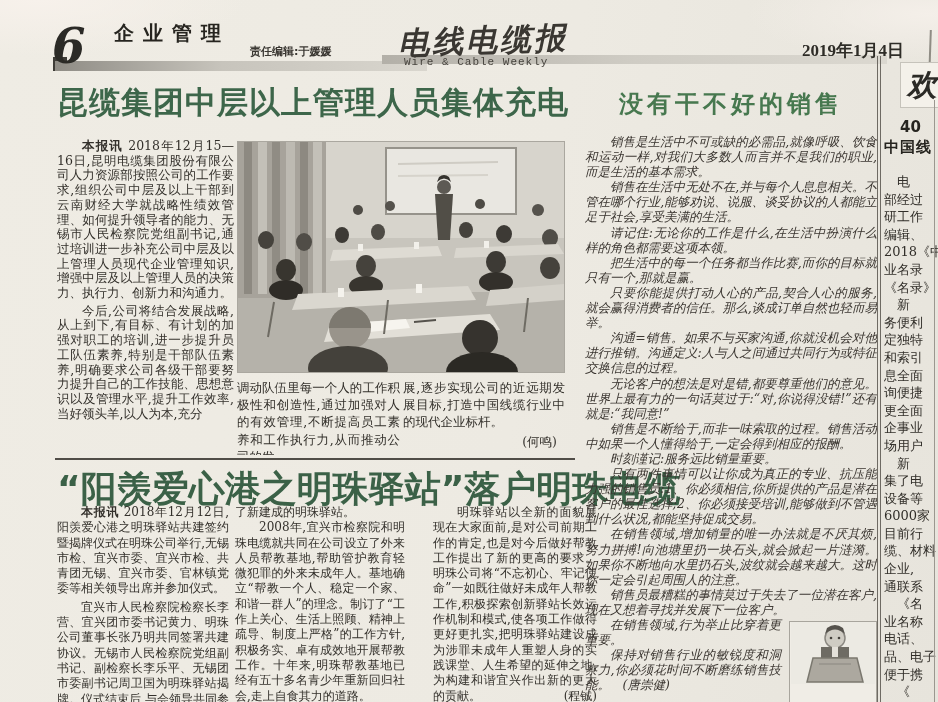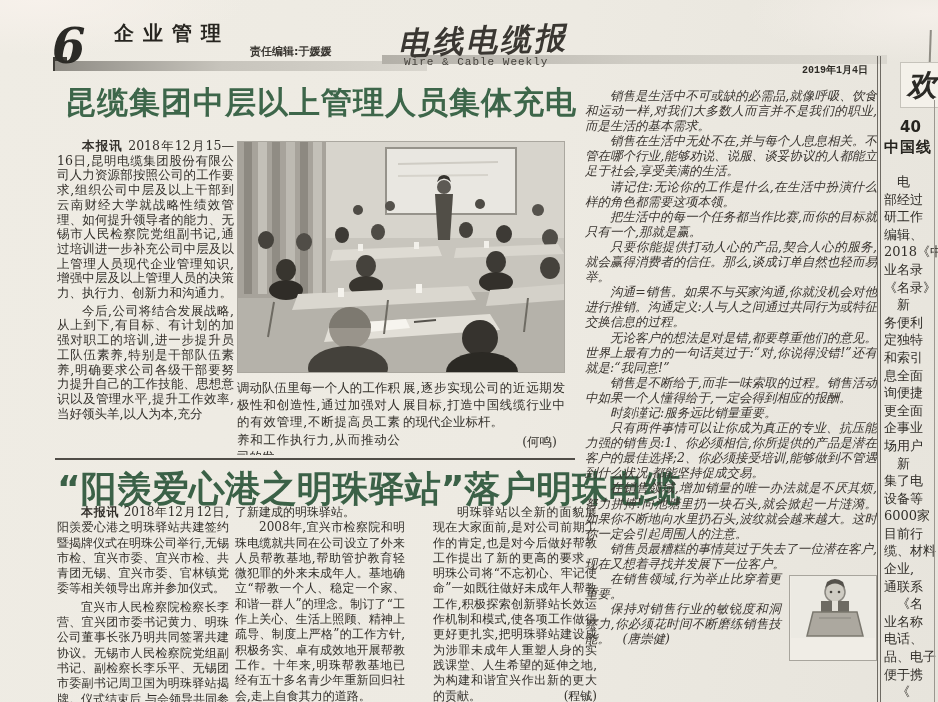--- a/index.html
+++ b/index.html
@@ -20,28 +20,28 @@
   .pagenum { position:absolute; left:52px; top:18px; font:italic 700 48px "DejaVu Serif",serif; color:#2b2a26; }
   .section { position:absolute; left:114px; top:20px; font-family:"DejaVu Sans","Liberation Sans",sans-serif;
     font-weight:700; font-size:20px; letter-spacing:9px; color:#26241f; }
   .editor { position:absolute; left:250px; top:44px; font-family:"DejaVu Sans",sans-serif;
     font-weight:700; font-size:11px; color:#3a3732; }
   .band-right { position:absolute; left:382px; top:55px; width:505px; height:9px;
     background:linear-gradient(90deg,#b3b0a8 0%, #cfccc4 50%, #dbd8d0 100%); }
   .masthead { position:absolute; left:398px; top:20px; font:italic 700 31px "DejaVu Serif",serif;
     letter-spacing:3px; color:#3a3732; transform:rotate(-2deg); }
   .masthead-en { position:absolute; left:404px; top:56px; font-size:11px; letter-spacing:1px; color:#45423c;font-family:Liberation Mono, monospace; }
-  .date { position:absolute; left:802px; top:39px; font-family:Liberation Mono, monospace;
-    font-weight:700; font-size:10px; color:#2e2c27;margin-top:24px; }
+  .date { position:absolute; left:802px; top:39px; font-family:Liberation Serif, serif;
+    font-weight:700; font-size:17px; color:#2e2c27; }
   .edge-top-line { position:absolute; left:929px; top:30px; width:2px; height:48px; background:#8f8c84; transform:rotate(2deg); }
 
   
   .a1-title { position:absolute; left:57px; top:82px; width:520px;
     font-family:"DejaVu Sans","Liberation Sans",sans-serif; font-weight:900;
-    font-size:31px; letter-spacing:1px; color:#3d664a; white-space:nowrap;text-align:right; }
+    font-size:31px; letter-spacing:1px; color:#3d664a; white-space:nowrap; }
   .a1-col1 { position:absolute; left:57px; top:139px; width:177px; height:318px;
     font-size:12.5px; line-height:14.7px; text-align:justify; overflow:hidden; }
   .photo-frame { position:absolute; left:237px; top:141px; width:328px; height:232px;
     border:1px solid #aaa79f; background:#cbc8c0; }
   .a1-col2 { position:absolute; left:237px; top:379px; width:163px; height:76px;
     font-size:12.5px; line-height:17.2px; text-align:justify; overflow:hidden; }
   .a1-col3 { position:absolute; left:403px; top:379px; width:162px; height:76px;
     font-size:12.5px; line-height:17.2px; text-align:justify; overflow:hidden; }
   .para { text-indent:2em; }
   .para + .para { margin-top:3px; }
@@ -193,20 +193,21 @@
   </div>
   <div class="a2-col a2-c2">
     <p>了新建成的明珠驿站。</p>
     <p class="para">2008年,宜兴市检察院和明珠电缆就共同在公司设立了外来人员帮教基地,帮助管护教育轻微犯罪的外来未成年人。基地确立“帮教一个人、稳定一个家、和谐一群人”的理念。制订了“工作上关心、生活上照顾、精神上疏导、制度上严格”的工作方针,积极务实、卓有成效地开展帮教工作。十年来,明珠帮教基地已经有五十多名青少年重新回归社会,走上自食其力的道路。</p>
   </div>
   <div class="a2-col a2-c3">
     <p class="para"><span>明珠驿站以全新的面貌展现在大家面前,是对公司前期工作的肯定,也是对今后做好帮教工作提出了新的更高的要求。明珠公司将“不忘初心、牢记使命”一如既往做好未成年人帮教工作,积极探索创新驿站长效运作机制和模式,使各项工作做得更好更扎实,把明珠驿站建设成为涉罪未成年人重塑人身的实践课堂、人生希望的延伸之地,为构建和谐宜兴作出新的更大的贡献。</span><span class="fr">(程铖)</span></p>
   </div>
 
   <div class="a3">
+    <div class="a3-title">没有干不好的销售</div>
     <div class="a3-body">
       <div>
           <div class="item">销售是生活中不可或缺的必需品,就像呼吸、饮食和运动一样,对我们大多数人而言并不是我们的职业,而是生活的基本需求。</div>
           <div class="item">销售在生活中无处不在,并与每个人息息相关。不管在哪个行业,能够劝说、说服、谈妥协议的人都能立足于社会,享受美满的生活。</div>
           <div class="item">请记住:无论你的工作是什么,在生活中扮演什么样的角色都需要这项本领。</div>
           <div class="item">把生活中的每一个任务都当作比赛,而你的目标就只有一个,那就是赢。</div>
           <div class="item">只要你能提供打动人心的产品,契合人心的服务,就会赢得消费者的信任。那么,谈成订单自然也轻而易举。</div>
           <div class="item">沟通=销售。如果不与买家沟通,你就没机会对他进行推销。沟通定义:人与人之间通过共同行为或特征交换信息的过程。</div>
           <div class="item">无论客户的想法是对是错,都要尊重他们的意见。世界上最有力的一句话莫过于:“对,你说得没错!”还有就是:“我同意!”</div>
           <div class="item">销售是不断给于,而非一味索取的过程。销售活动中如果一个人懂得给于,一定会得到相应的报酬。</div>

